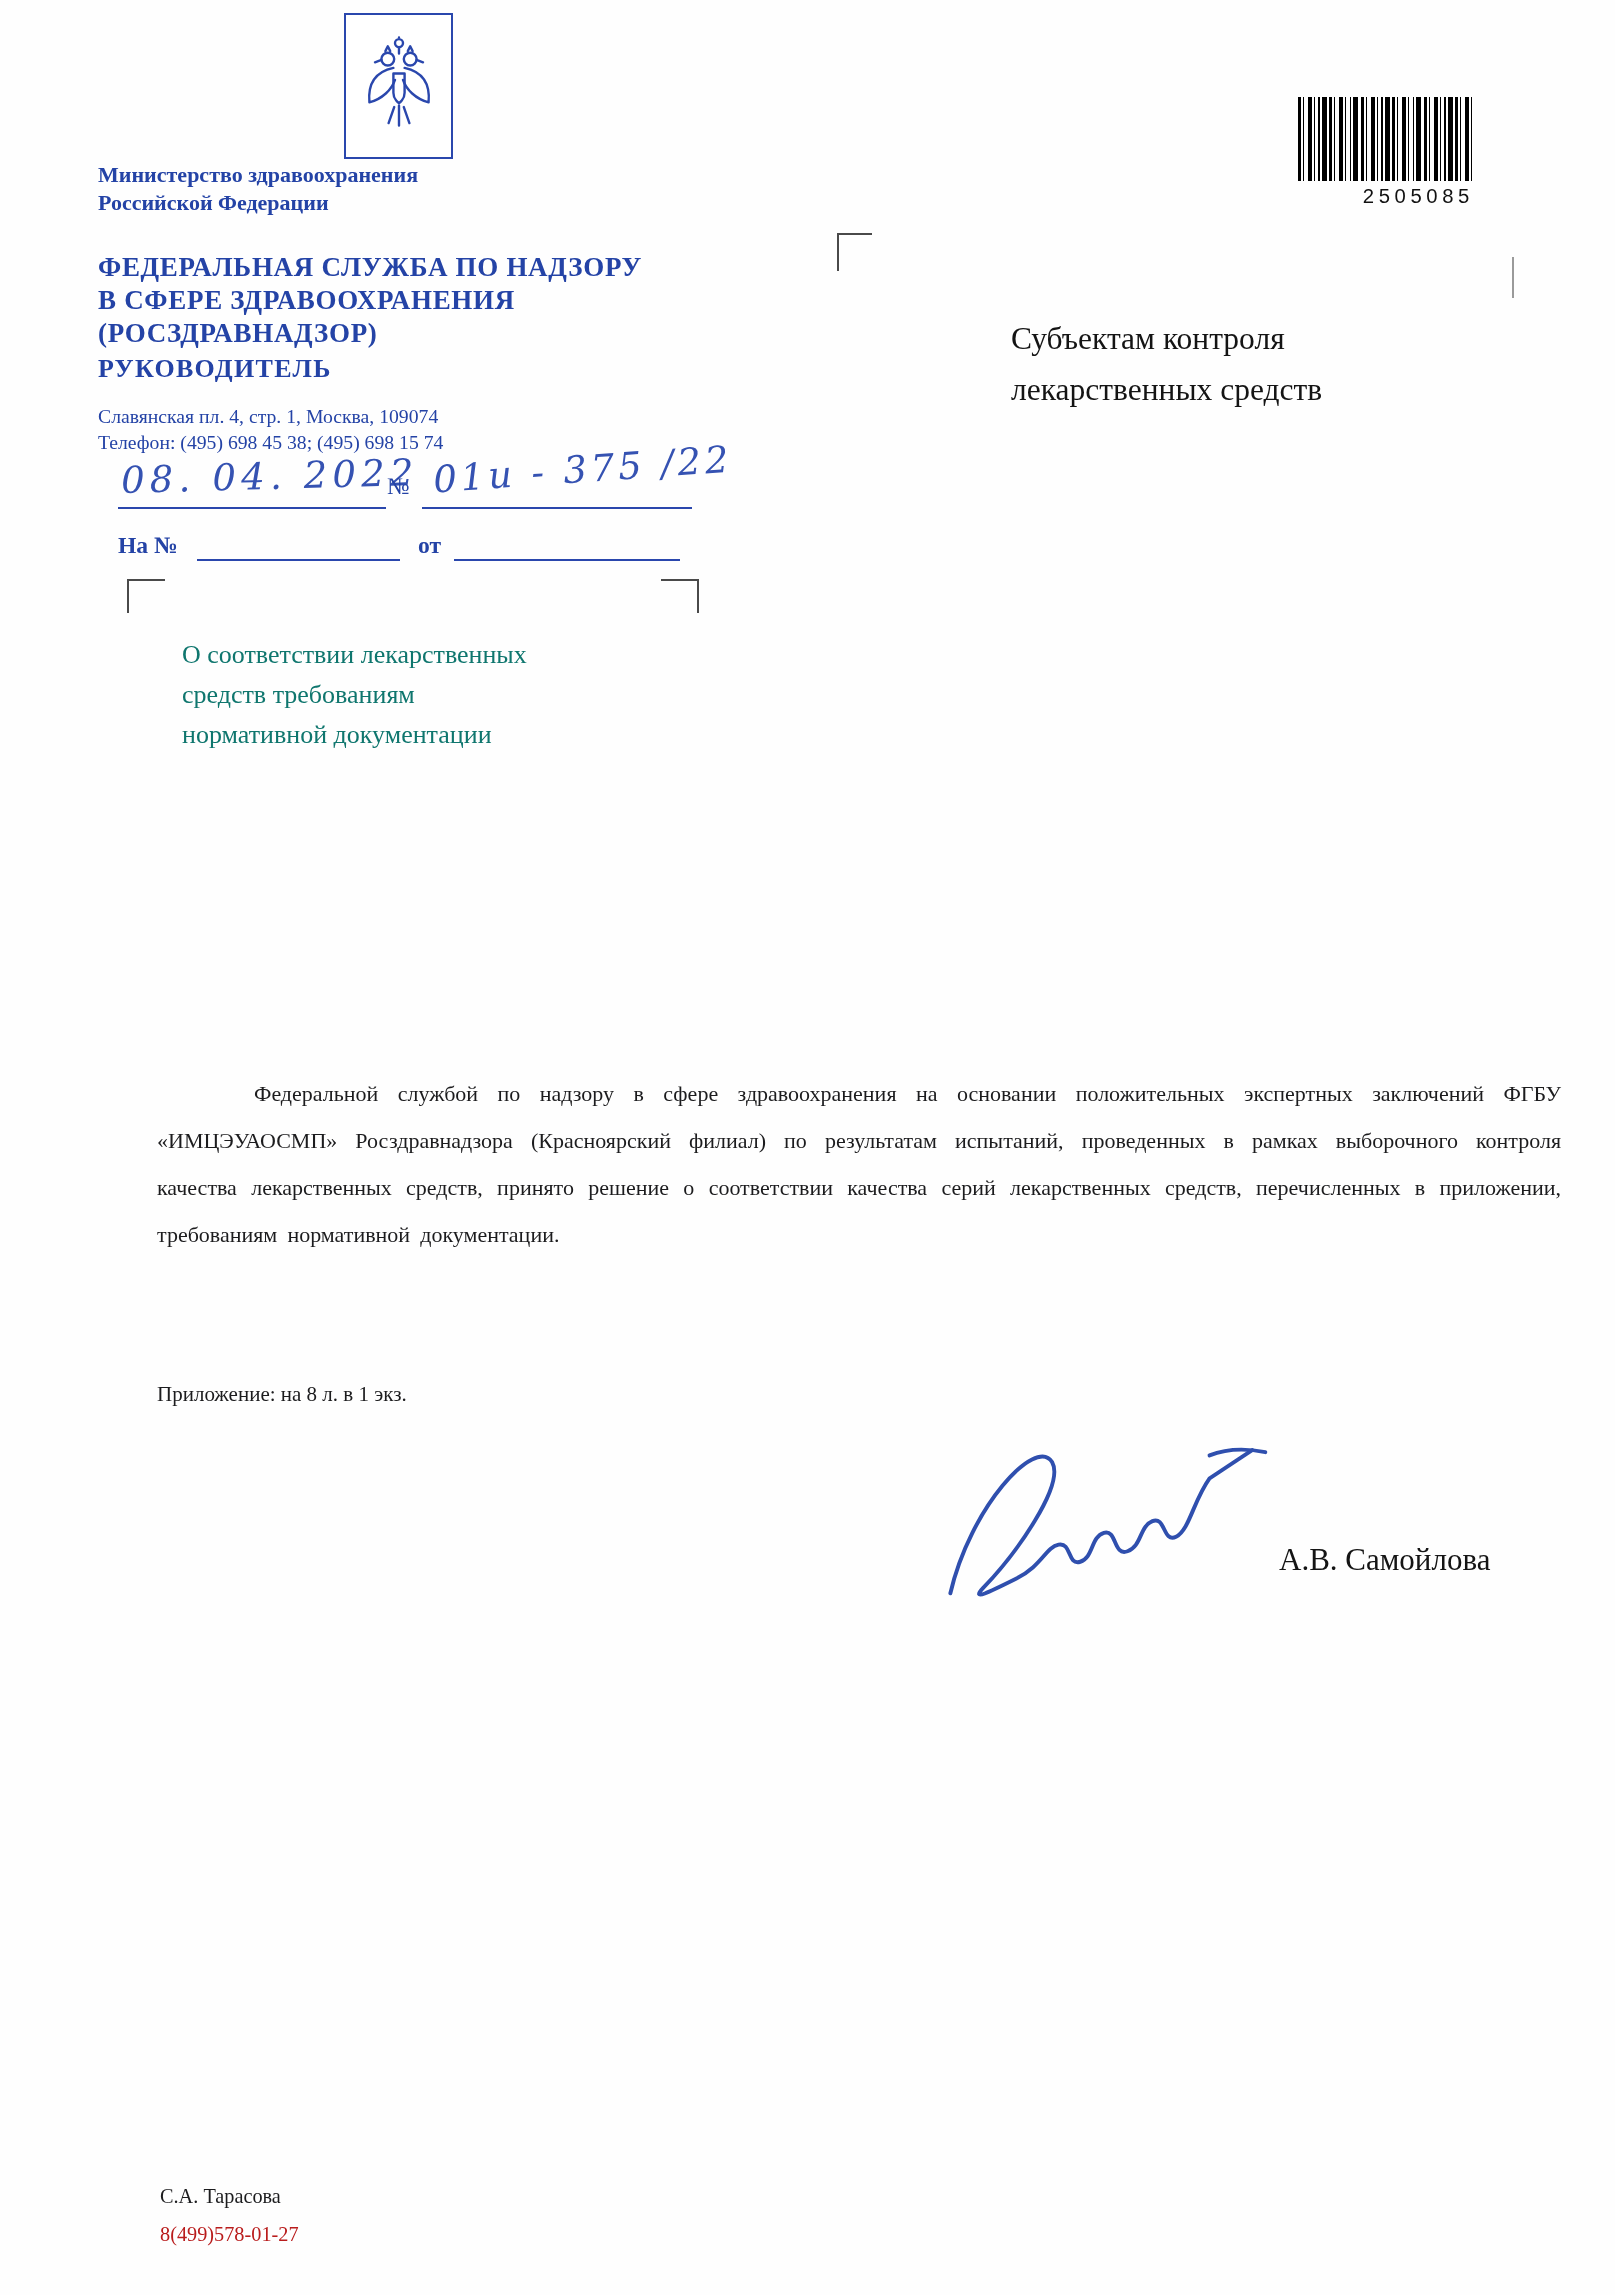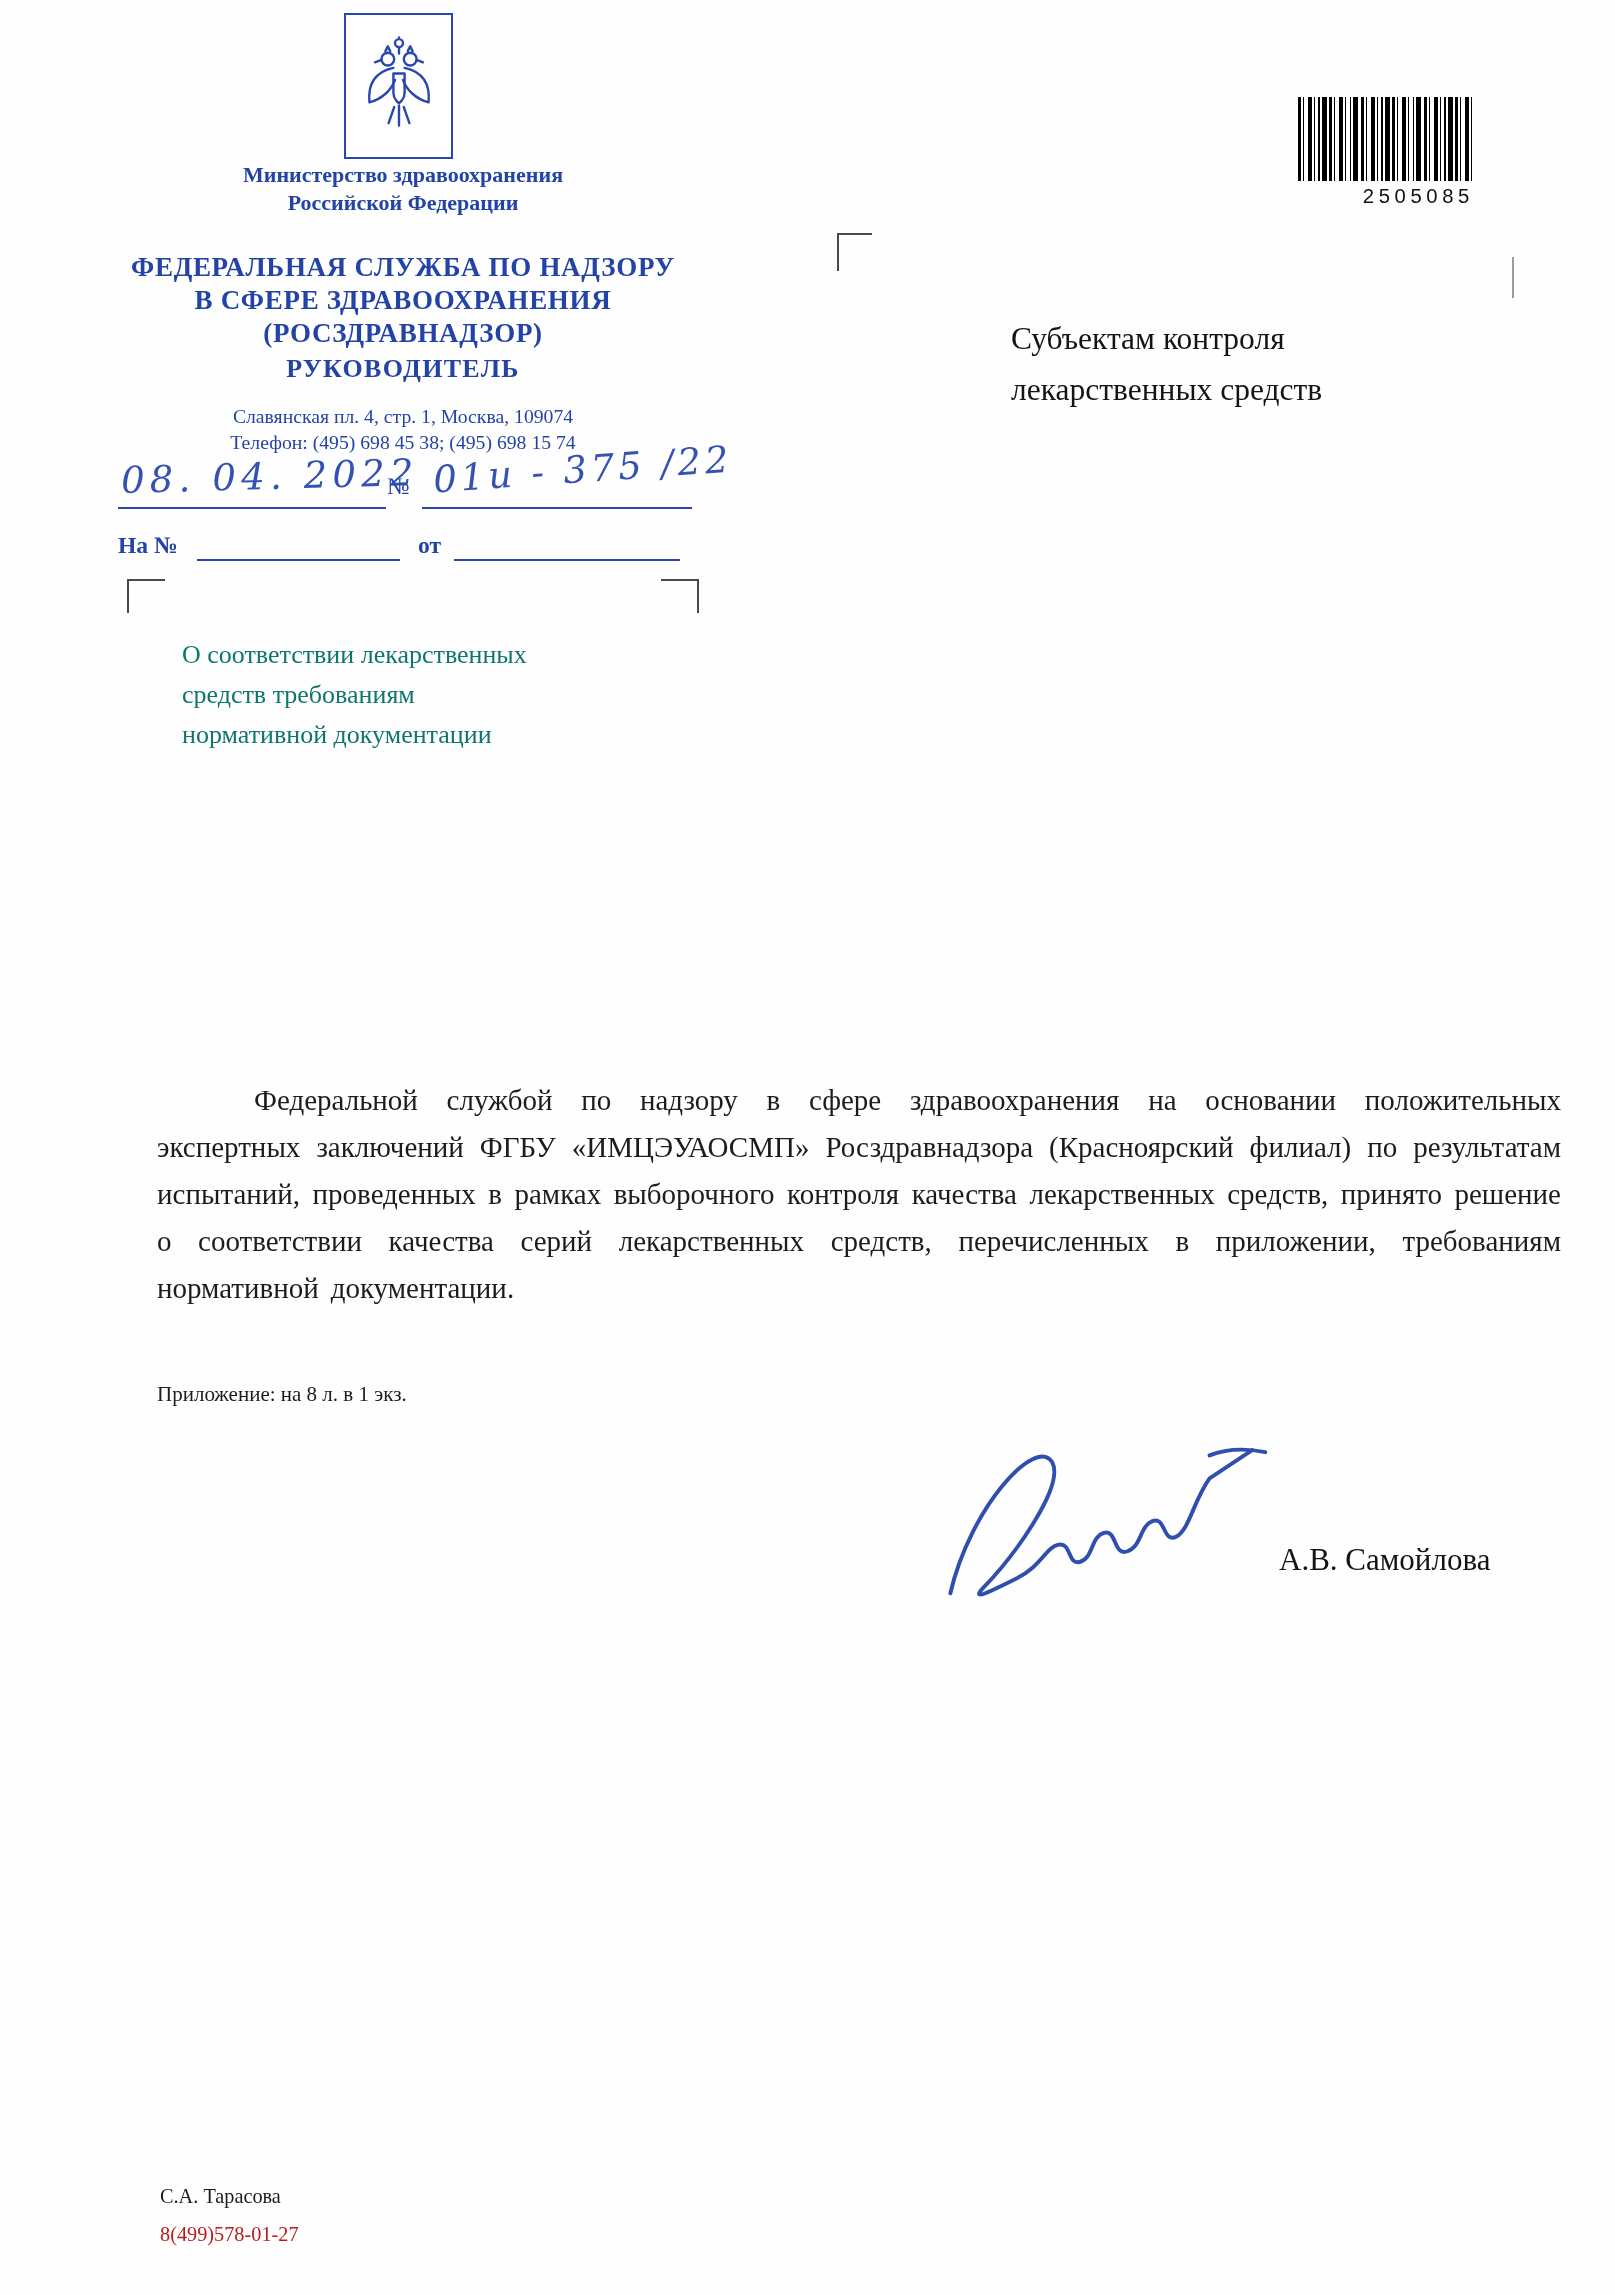--- a/index.html
+++ b/index.html
@@ -13,21 +13,21 @@
   }
   .abs{position:absolute;}
 
   
   .emblem-box{
     left:344px;top:13px;width:105px;height:142px;
     border:2px solid #2a47ad;
     display:flex;align-items:center;justify-content:center;
     background:#fff;
   }
-  .head-col{left:98px;width:610px;text-align:center;color:#2443a6;}
+  .head-col{left:98px;width:610px;color:#2443a6;}
   .ministry{top:161px;font-size:22px;line-height:28px;font-weight:bold;}
   .service{top:231px;font-size:27px;line-height:33px;font-weight:bold;letter-spacing:0.7px;margin-top:20px;}
   .role{top:354px;font-size:26px;font-weight:bold;letter-spacing:1.3px;}
   .addr{top:404px;font-size:19.7px;line-height:25.6px;}
 
   
   .hand{
     font-family:"DejaVu Serif", serif;font-style:italic;
     color:#3552b2;white-space:nowrap;
   }
@@ -66,21 +66,21 @@
     font-size:20.3px;letter-spacing:4.6px;color:#111;
   }
 
   
   .addressee{left:1011px;top:313px;font-size:31.5px;line-height:51px;color:#141414;}
   .subject{left:182px;top:635px;font-size:26px;line-height:40px;color:#0f766e;}
 
   
   .body-par{
     left:157px;top:1048px;width:1404px;
-    font-size:29px;line-height:47px;
+    font-size:22px;line-height:47px;
     text-align:justify;text-indent:97px;
     color:#1c1c1e;word-spacing:4.6px;
   }
   .attachment{left:157px;top:1382px;font-size:21px;color:#1c1c1e;}
 
   
   .sig-scribble{left:911px;top:1416px;width:374px;height:197px;}
   .sig-name{left:1279px;top:1542px;font-size:31px;color:#141414;}
 
   

